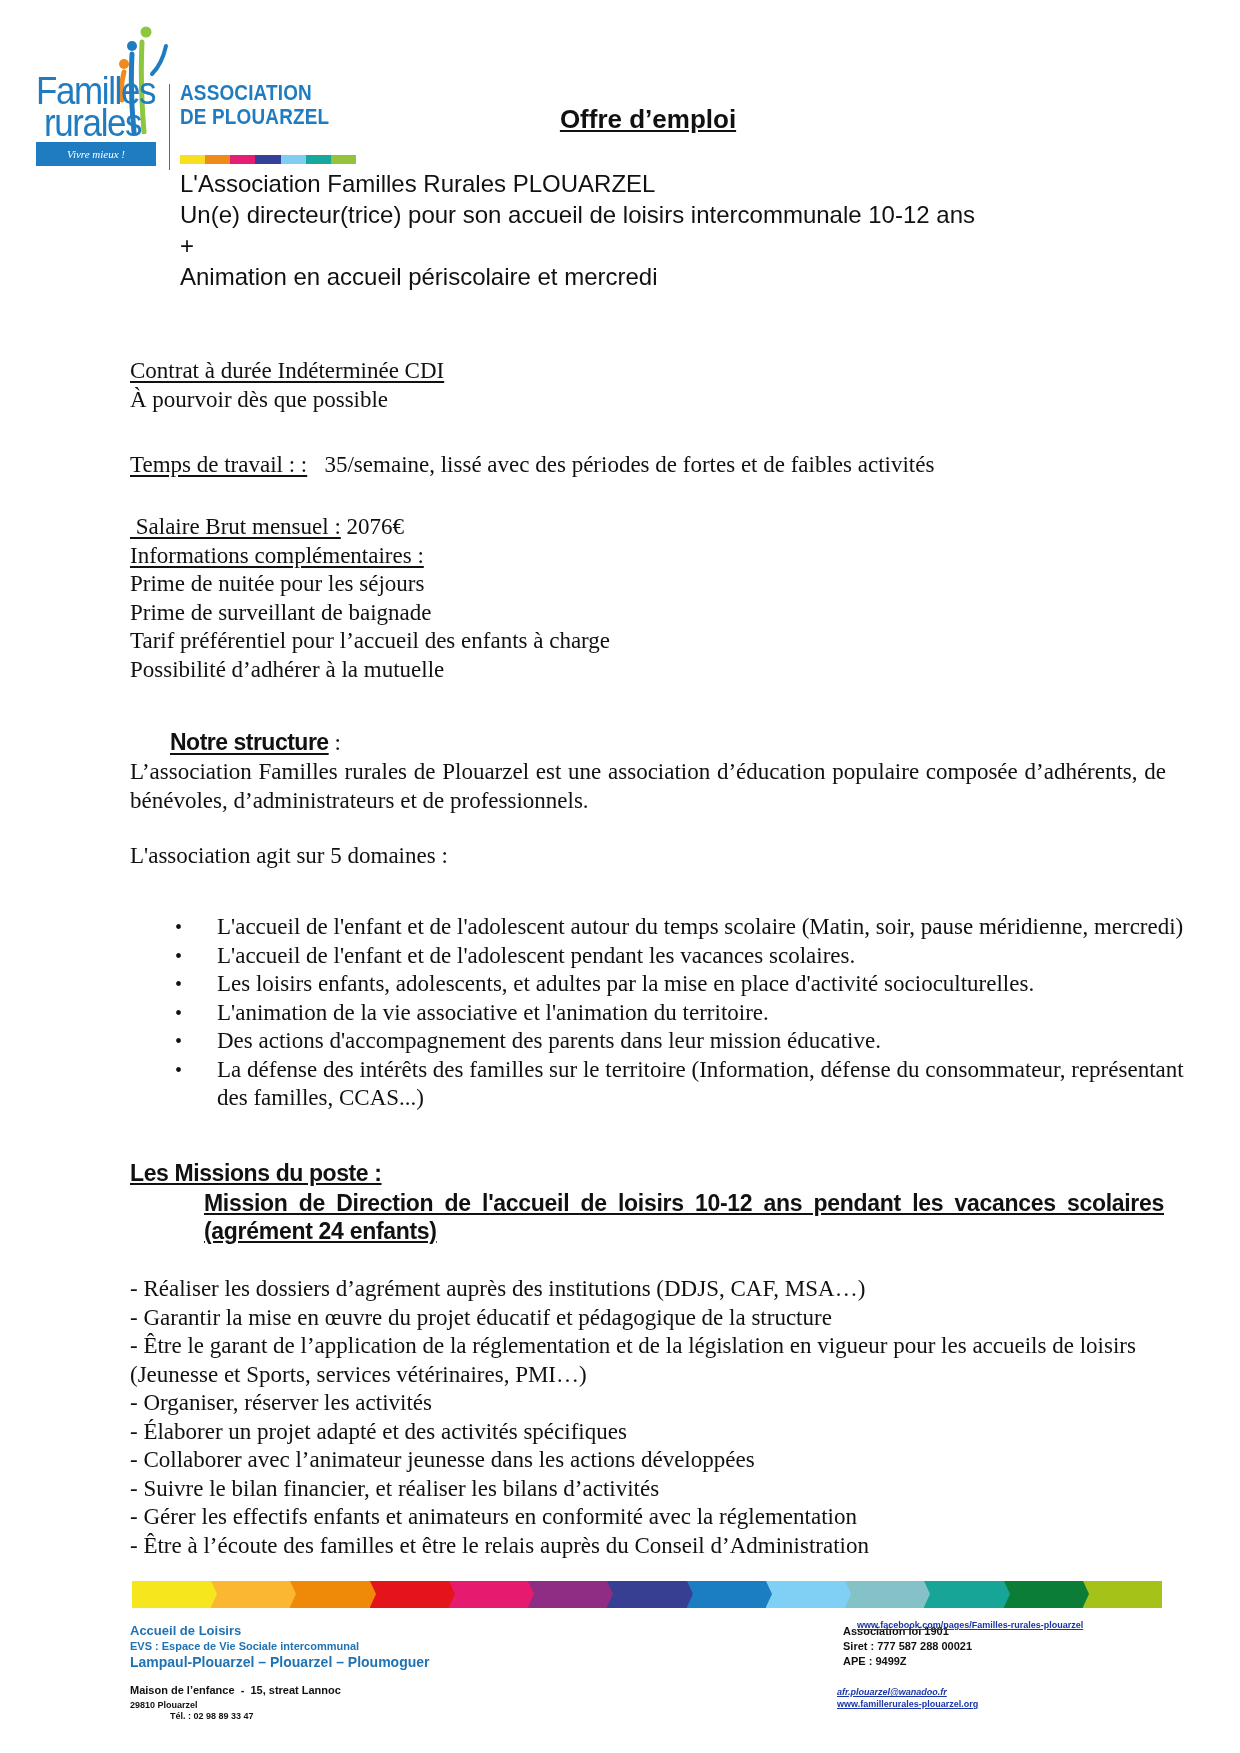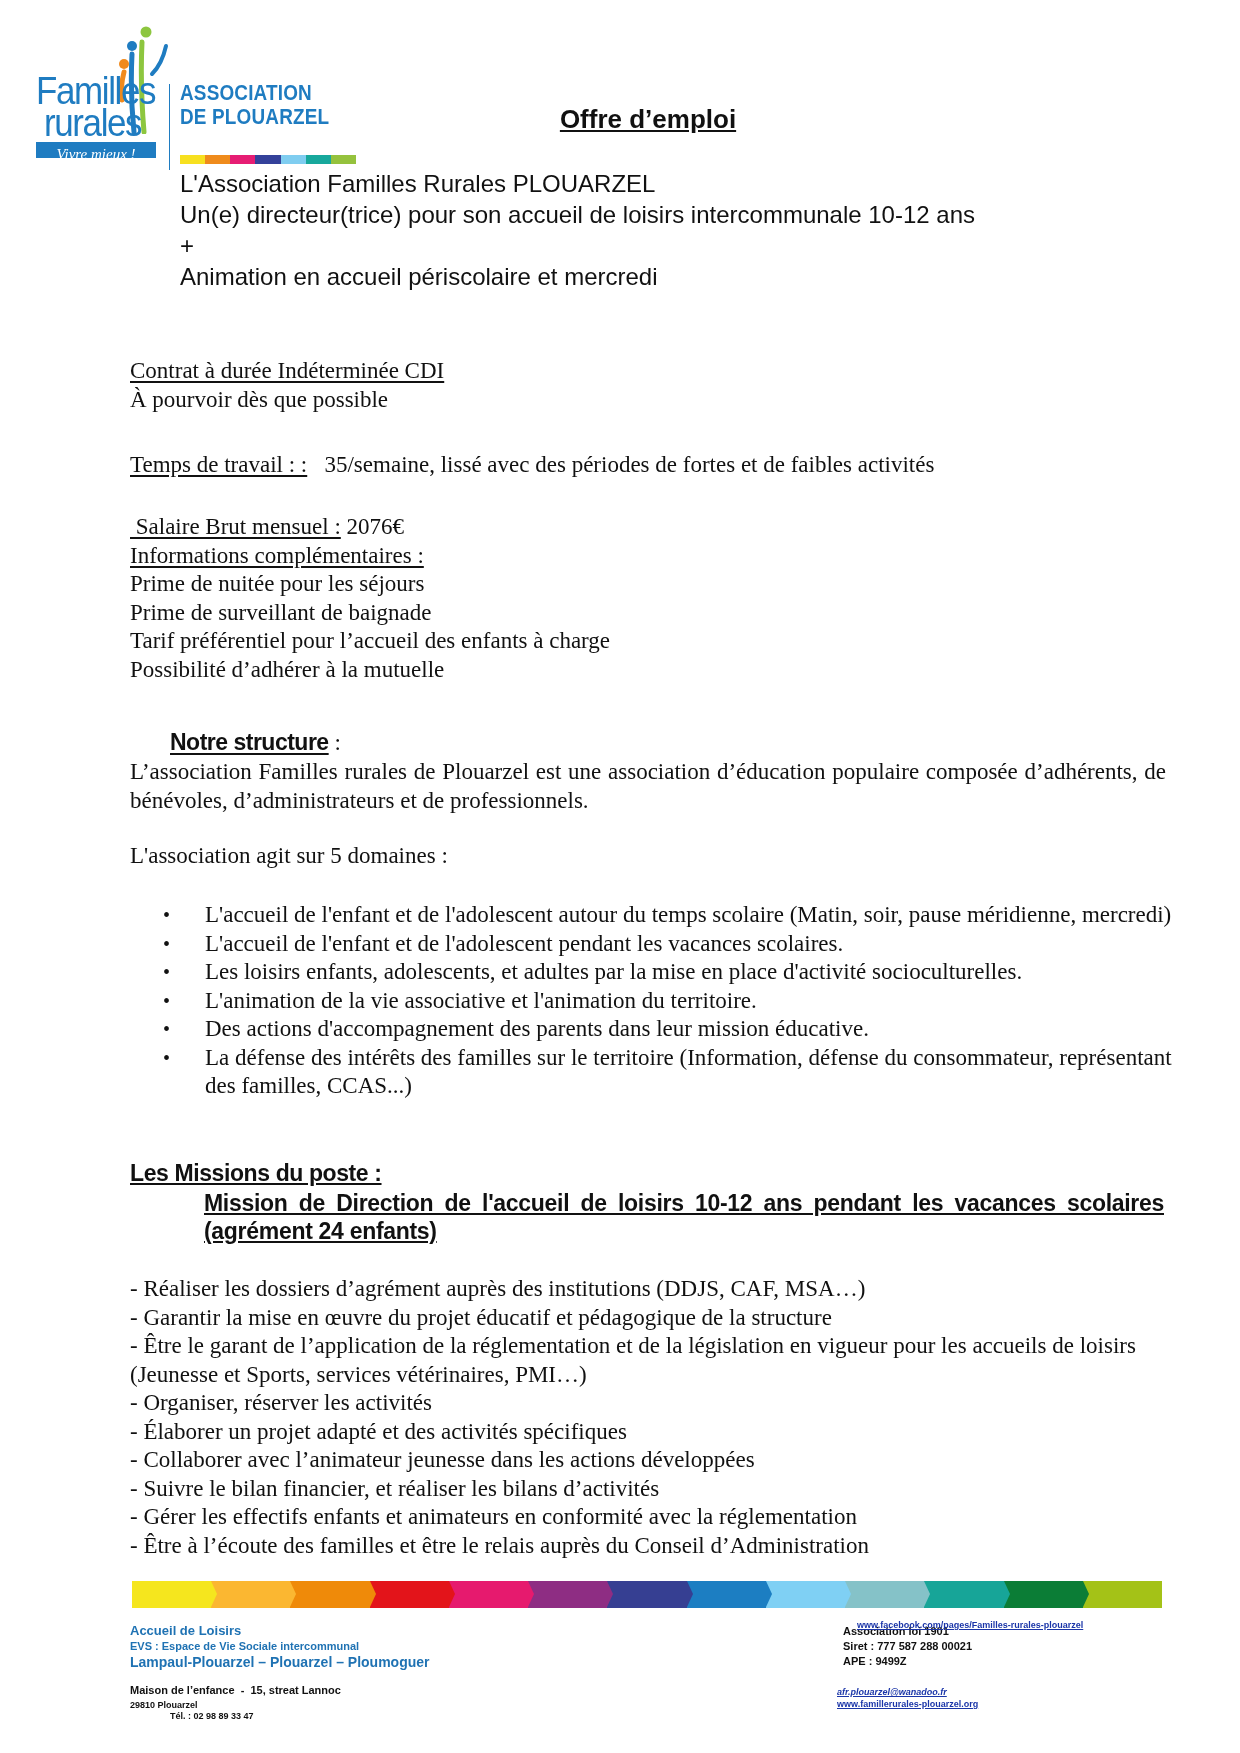--- a/index.html
+++ b/index.html
@@ -6,21 +6,21 @@
   body { width: 1240px; height: 1753px; position: relative; overflow: hidden; color: #111; }
   .serif { font-family: "Liberation Serif", "DejaVu Serif", serif; }
   .sans { font-family: "Liberation Sans", "DejaVu Sans", sans-serif; }
   .abs { position: absolute; }
 
   
   #logo { left: 36px; top: 24px; width: 330px; height: 145px; }
   .logo-word { position: absolute; font-family: "Liberation Sans", sans-serif; color: #1f7cc1; font-size: 38px; letter-spacing: -1.5px; line-height: 1; transform: scaleX(0.92); transform-origin: left top; }
   #logo-families { left: 0px; top: 48px; }
   #logo-rurales { left: 8px; top: 80px; }
-  #logo-badge { position: absolute; left: 0px; top: 118px; width: 120px; height: 16px; background: #1f7cc1; color: #fff; font-family: "Liberation Serif", serif; font-style: italic; font-size: 15px; text-align: center; line-height: 24px; }
+  #logo-badge { position: absolute; left: 0px; top: 118px; width: 120px; height: 24px; background: #1f7cc1; color: #fff; font-family: "Liberation Serif", serif; font-style: italic; font-size: 11px; text-align: center; line-height: 24px; }
   #logo-figures { position: absolute; left: 60px; top: 0px; }
   #logo-divider { position: absolute; left: 133px; top: 60px; width: 1px; height: 86px; background: #1f7cc1; }
   .logo-assoc { position: absolute; left: 144px; font-family: "Liberation Sans", sans-serif; color: #1f7cc1; font-size: 22px; font-weight: bold; letter-spacing: 0.2px; transform: scaleX(0.86); transform-origin: left top; line-height: 1; }
   #logo-assoc-1 { top: 58px; }
   #logo-assoc-2 { top: 82px; }
   #logo-stripe { position: absolute; left: 144px; top: 131px; width: 176px; height: 9px; display: flex; }
   #logo-stripe span { flex: 1; }
 
   
   #title { left: 0; width: 1240px; top: 104px; text-align: center; padding-left: 56px; box-sizing: border-box; font-size: 26px; font-weight: bold; }
@@ -31,21 +31,21 @@
   
   .body-text { font-size: 23px; line-height: 28.5px; }
   .u { text-decoration: underline; text-underline-offset: 3px; }
   #contract { left: 130px; top: 357px; }
   #temps { left: 130px; top: 451px; white-space: nowrap; }
   #salary { left: 130px; top: 513px; }
   #structure-head { left: 130px; top: 729px; font-size: 23px; }
   #structure-head b { font-family: "Liberation Sans", sans-serif; font-weight: bold; font-size: 23px; letter-spacing: -0.5px; margin-left: 40px; }
   #structure-text { left: 130px; top: 758px; width: 1036px; text-align: justify; text-align-last: left; }
   #domains-intro { left: 130px; top: 842px; }
-  #domains { left: 163px; top: 901px; width: 1010px; margin: 0; padding: 0; list-style: none; }
+  #domains { left: 163px; top: 901px; width: 1010px; margin: 12px; padding: 0; list-style: none; }
   #domains li { position: relative; padding-left: 42px; }
   #domains li::before { content: "•"; position: absolute; left: 0; top: 0; font-size: 20px; }
 
   #missions-head { left: 130px; top: 1160px; font-family: "Liberation Sans", sans-serif; font-weight: bold; font-size: 23px; letter-spacing: -0.4px; text-decoration: underline; }
   #mission-sub { left: 204px; top: 1189px; width: 960px; font-family: "Liberation Sans", sans-serif; font-weight: bold; font-size: 23px; line-height: 28px; text-decoration: underline; text-align: justify; text-align-last: left; letter-spacing: -0.3px; }
   #tasks { left: 130px; top: 1275px; width: 1050px; }
 
   
   #footer-stripe { left: 132px; top: 1581px; width: 1030px; height: 27px; display: flex; }
   #footer-stripe .seg { flex: 1; position: relative; }

